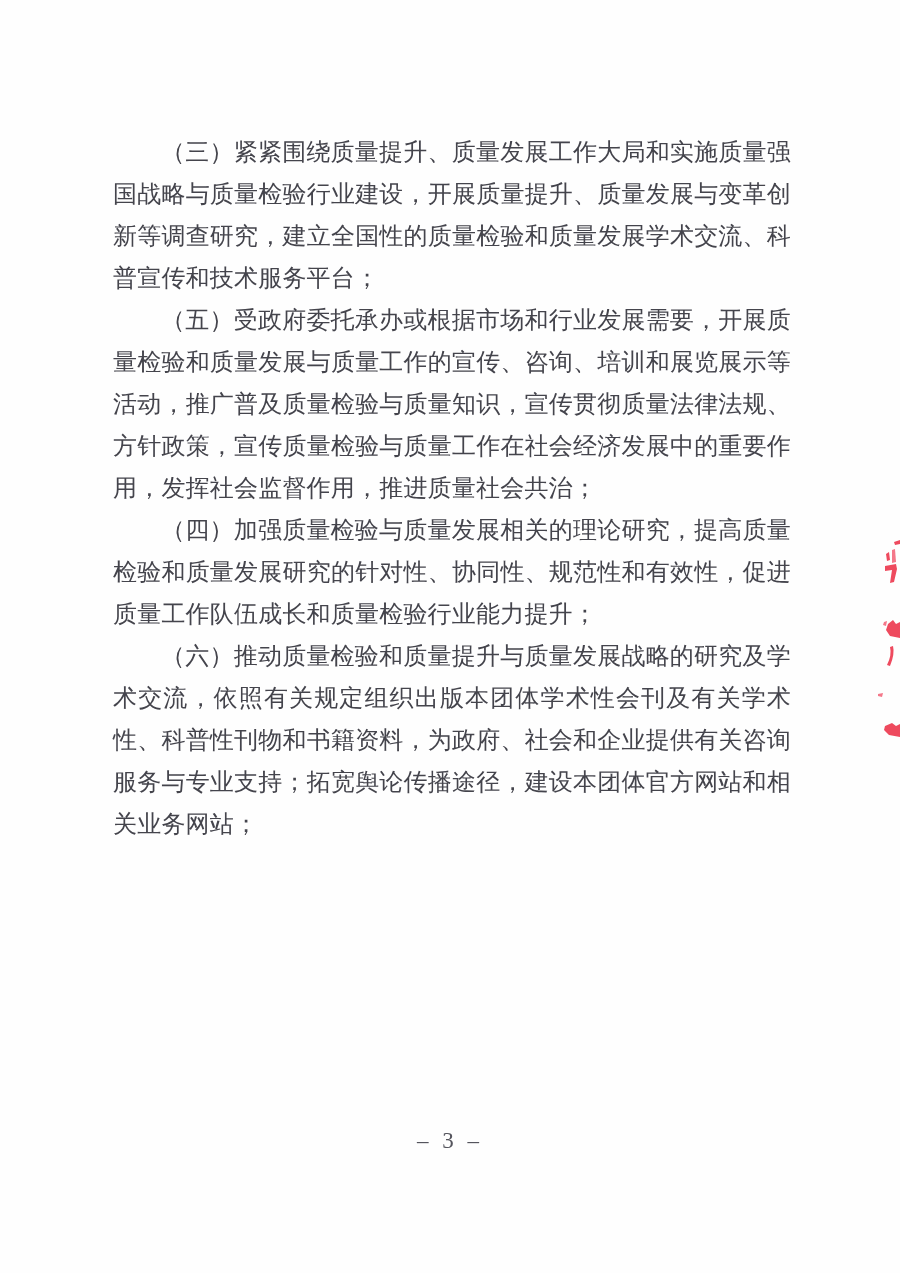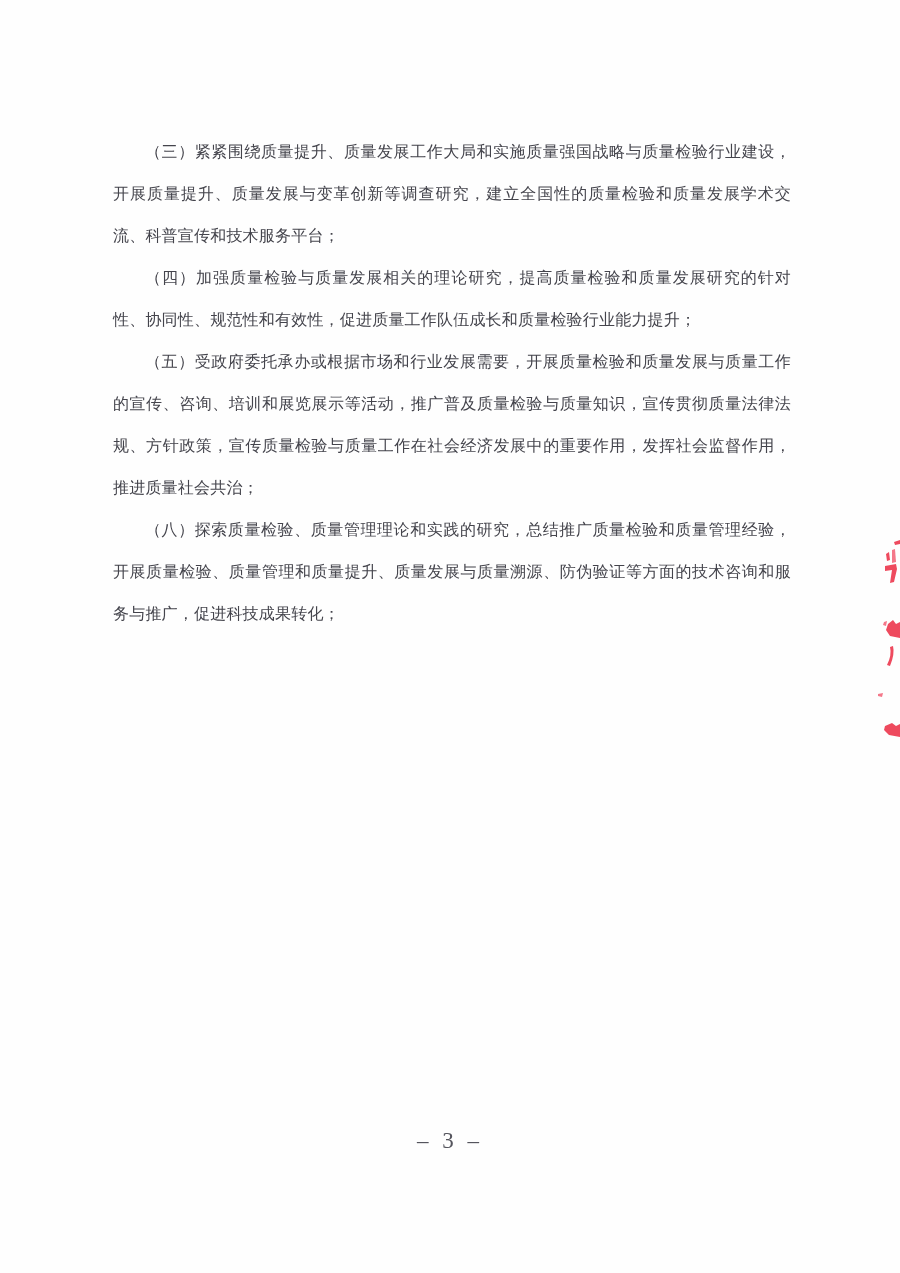--- a/index.html
+++ b/index.html
@@ -13,21 +13,21 @@
     height: 1273px;
     background: #fefefe;
     overflow: hidden;
     font-family: "Liberation Serif", "DejaVu Serif", serif;
   }
   .text-block {
     position: absolute;
     left: 113px;
     top: 131px;
     width: 678px;
-    font-size: 16px;
+    font-size: 24px;
     line-height: 42px;
     color: #44444c;
     text-align: justify;
     text-justify: inter-character;
     letter-spacing: 0.2px;
   }
   .text-block p {
     margin: 0;
     padding: 0;
     text-indent: 2em;
@@ -51,23 +51,23 @@
     pointer-events: none;
   }
 </style>
 </head>
 <body>
 
 <div class="page">
 
   <div class="text-block">
     <p>（三）紧紧围绕质量提升、质量发展工作大局和实施质量强国战略与质量检验行业建设，开展质量提升、质量发展与变革创新等调查研究，建立全国性的质量检验和质量发展学术交流、科普宣传和技术服务平台；</p>
+    <p>（五）受政府委托承办或根据市场和行业发展需要，开展质量检验和质量发展与质量工作的宣传、咨询、培训和展览展示等活动，推广普及质量检验与质量知识，宣传贯彻质量法律法规、方针政策，宣传质量检验与质量工作在社会经济发展中的重要作用，发挥社会监督作用，推进质量社会共治；</p>
     <p>（四）加强质量检验与质量发展相关的理论研究，提高质量检验和质量发展研究的针对性、协同性、规范性和有效性，促进质量工作队伍成长和质量检验行业能力提升；</p>
-    <p>（五）受政府委托承办或根据市场和行业发展需要，开展质量检验和质量发展与质量工作的宣传、咨询、培训和展览展示等活动，推广普及质量检验与质量知识，宣传贯彻质量法律法规、方针政策，宣传质量检验与质量工作在社会经济发展中的重要作用，发挥社会监督作用，推进质量社会共治；</p>
-    <p>（八）探索质量检验、质量管理理论和实践的研究，总结推广质量检验和质量管理经验，开展质量检验、质量管理和质量提升、质量发展与质量溯源、防伪验证等方面的技术咨询和服务与推广，促进科技成果转化；</p>
+    <p>（六）推动质量检验和质量提升与质量发展战略的研究及学术交流，依照有关规定组织出版本团体学术性会刊及有关学术性、科普性刊物和书籍资料，为政府、社会和企业提供有关咨询服务与专业支持；拓宽舆论传播途径，建设本团体官方网站和相关业务网站；</p>
   </div>
 
   <svg class="seal-fragments" viewBox="0 0 28 210" xmlns="http://www.w3.org/2000/svg">
 
     <g>
       <path d="M22 4 L28 2 L28 6 L23 7 Z" fill="#ee4a5e"></path>
       <path d="M14 16 L17 14 L18 22 L15 23 Z" fill="#ee4a5e"></path>
       <path d="M20 12 L23 11 L24 24 L20 25 Z" fill="#f4788a"></path>
       <path d="M13 28 L24 26 L25 31 L22 44 L18 45 L20 32 L13 33 Z" fill="#ee4a5e"></path>
     </g>

